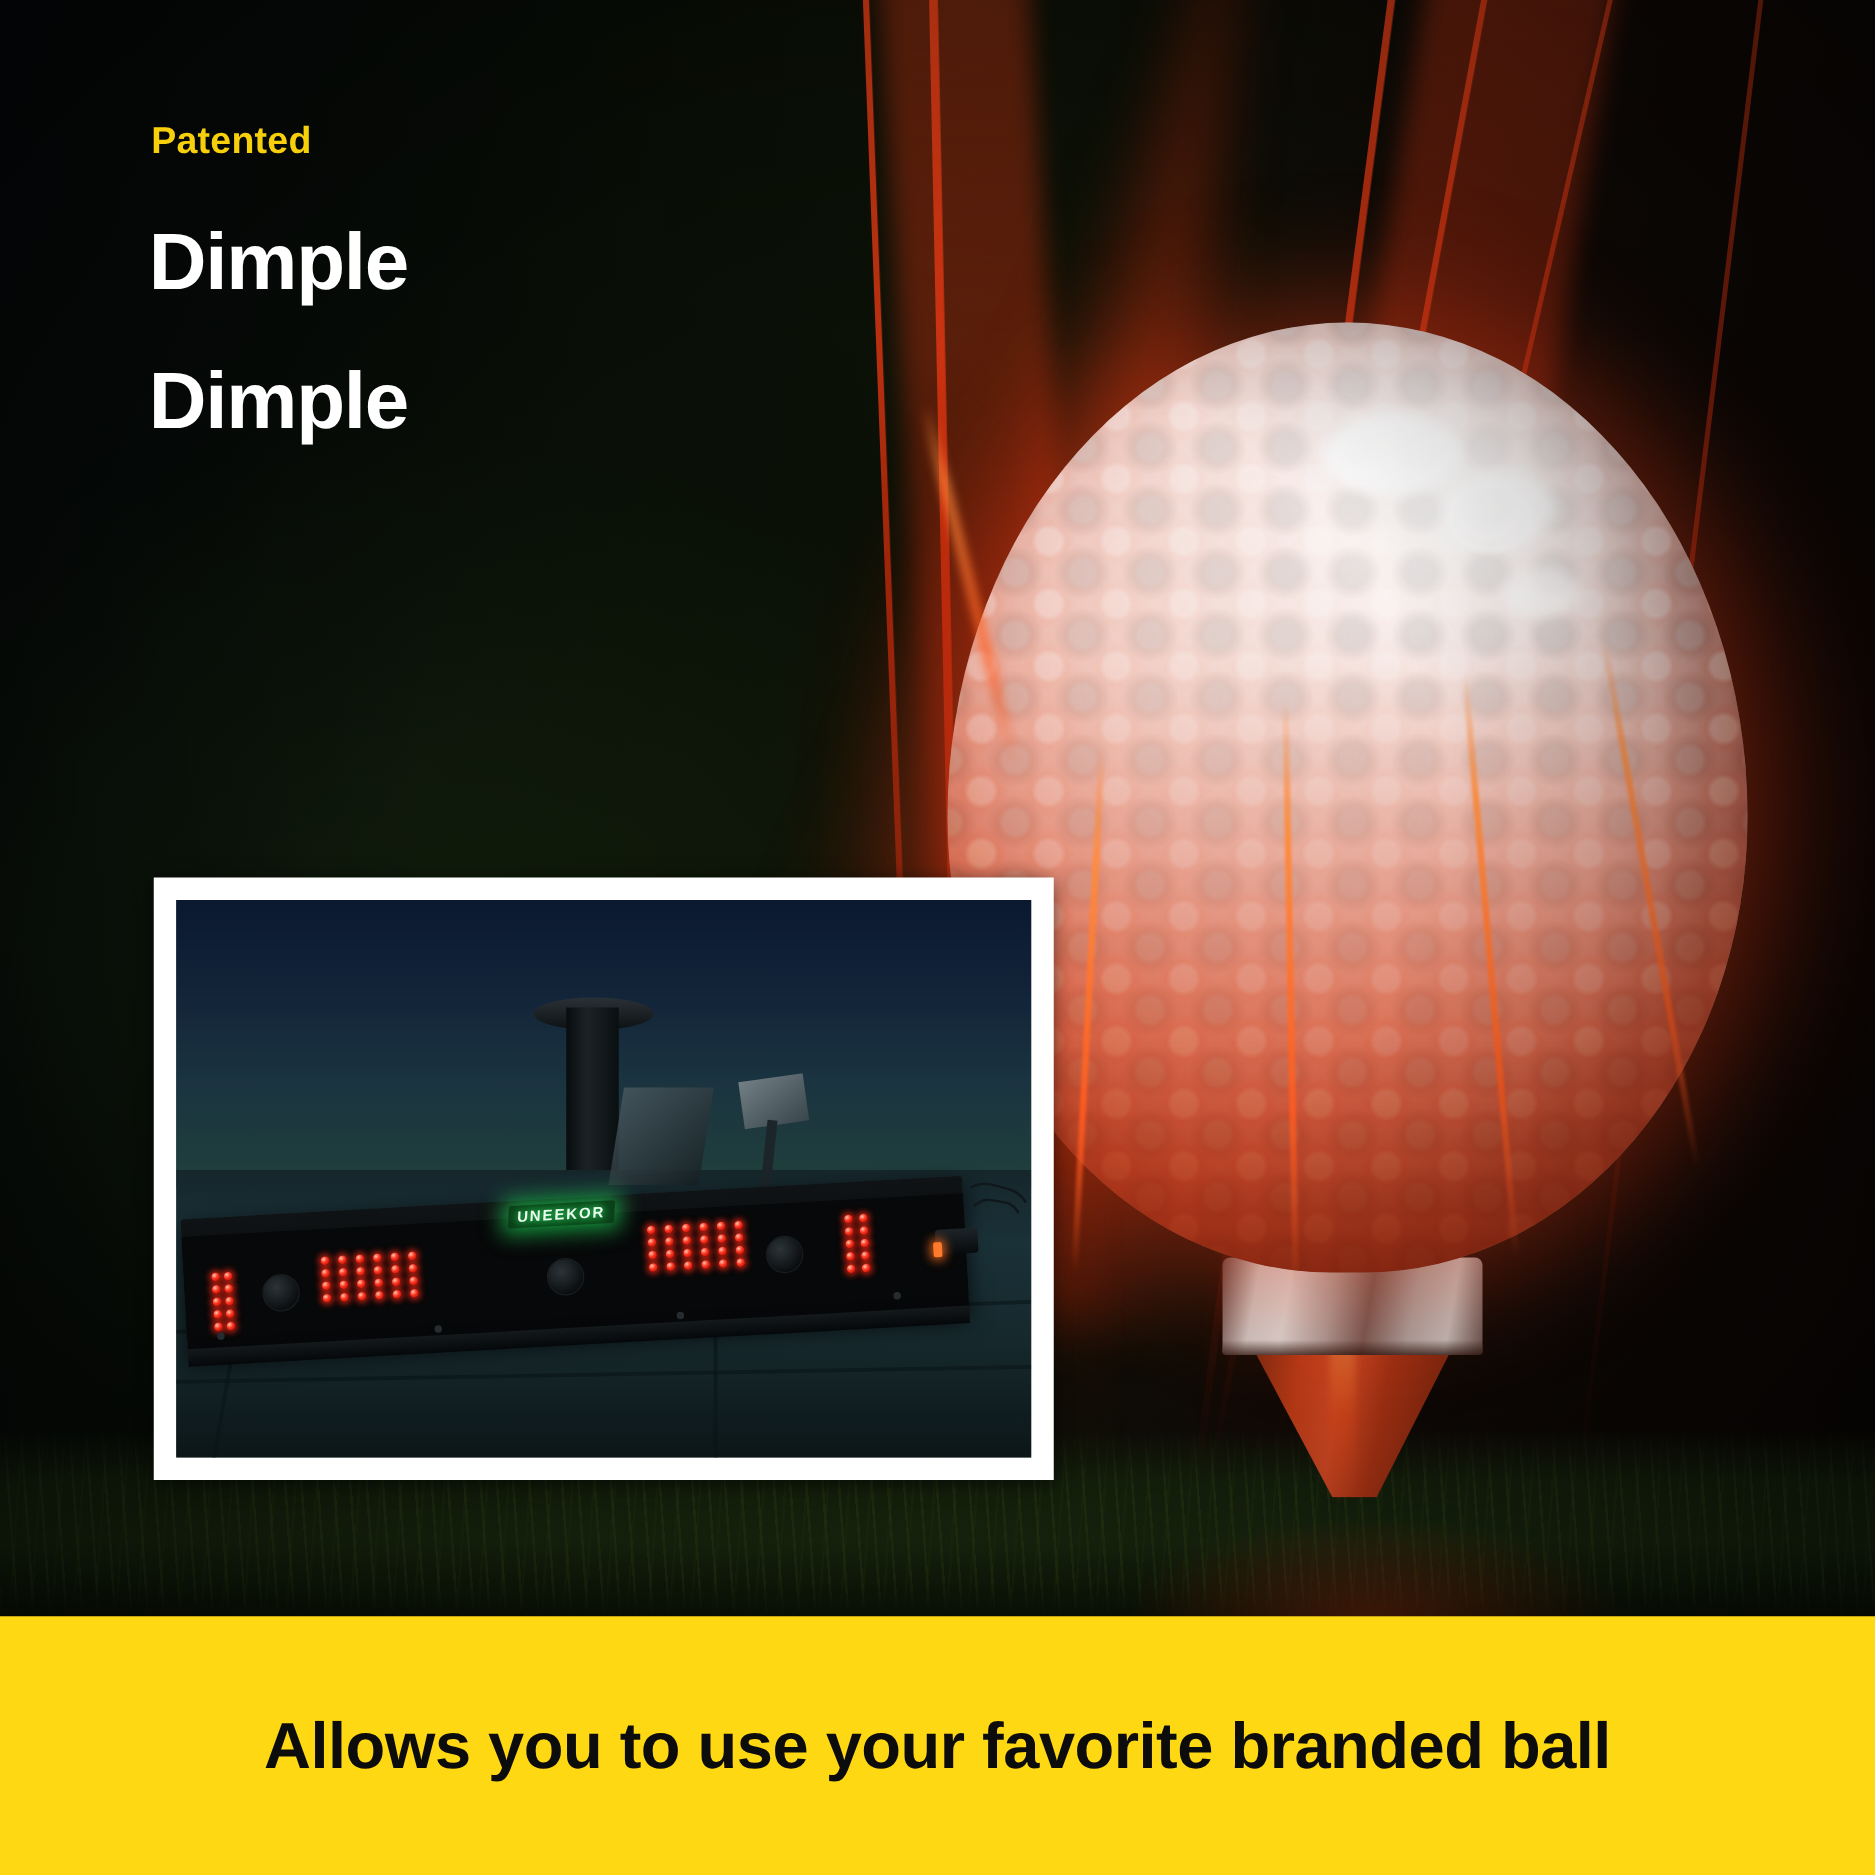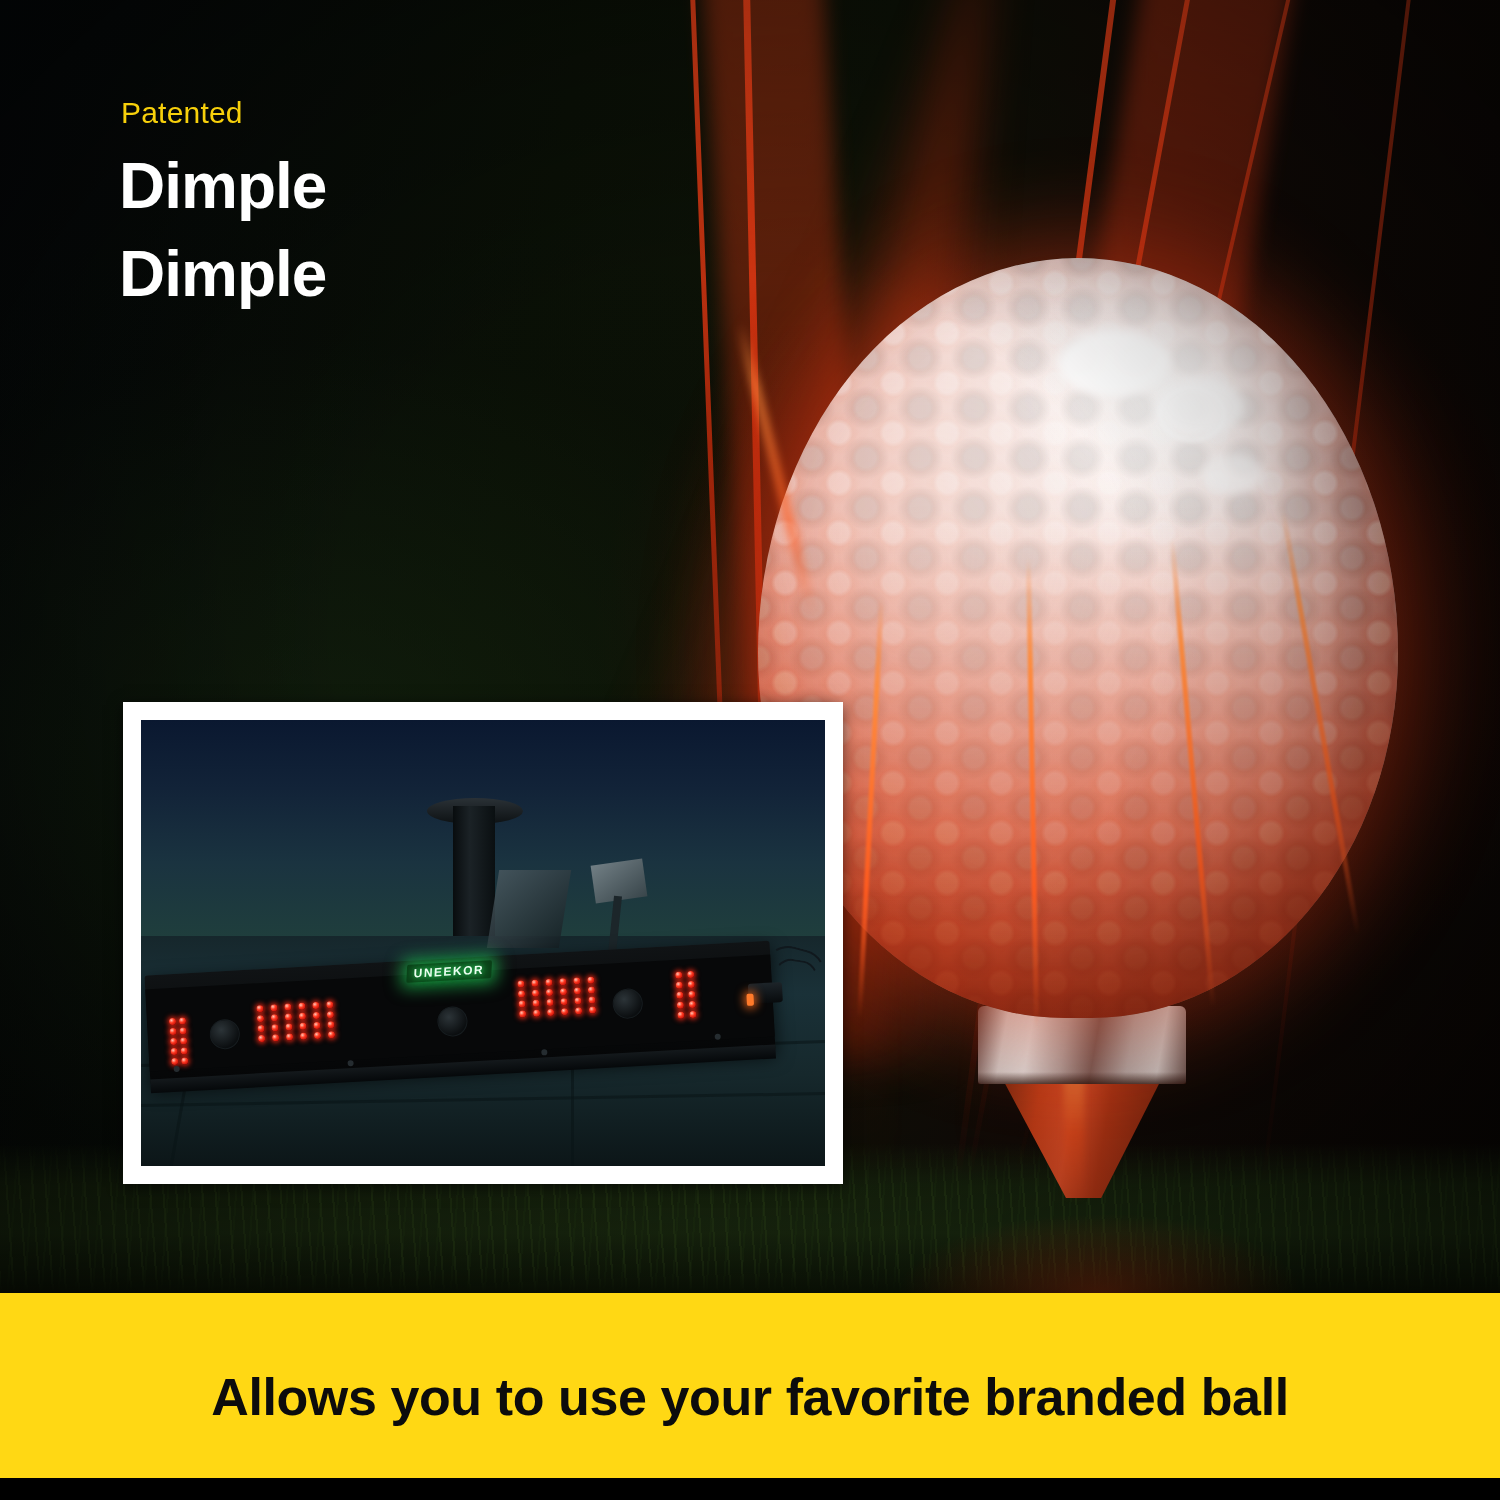--- a/index.html
+++ b/index.html
@@ -79,23 +79,23 @@
           linear-gradient(to bottom, rgba(255,255,255,.10) 0%, rgba(255,255,255,0) 34%, rgba(200,60,25,.42) 74%, rgba(150,38,14,.62) 100%);}
   .spec{position:absolute;background:rgba(255,255,255,.92);border-radius:50%;filter:blur(5px);}
   .ring{position:absolute;border:4px solid rgba(255,255,255,.85);border-radius:50%;filter:blur(2px);}
 
   
   .wrapline{position:absolute;width:5px;border-radius:4px;
         background:linear-gradient(to bottom, rgba(255,150,70,0), rgba(255,140,60,.95) 22%, rgba(255,90,30,.95) 70%, rgba(255,80,25,0));
         filter:blur(1.1px);}
 
   
-  .patented{position:absolute;left:121px;top:96px;font-size:30px;font-weight:normal;letter-spacing:.2px;color:#F7D00B;}
+  .patented{position:absolute;left:121px;top:96px;font-size:30px;font-weight:bold;letter-spacing:.2px;color:#F7D00B;}
   .headline{position:absolute;left:119px;top:142px;color:#ffffff;font-weight:bold;font-size:64px;line-height:88px;letter-spacing:-1px;}
-  .headline div{white-space:nowrap;}
+  .headline div{white-space:nowrap;margin-top:23px;}
 
   
   .inset{position:absolute;left:123px;top:702px;width:720px;height:482px;background:#ffffff;
          box-shadow:0 3px 14px rgba(0,0,0,.6);}
   .inset-img{position:absolute;left:18px;top:18px;width:684px;height:446px;overflow:hidden;
          background:linear-gradient(175deg,#0d1a2c 0%,#132033 16%,#162a33 34%,#1b3430 52%,#16291f 72%,#0a1410 100%);}
   .ceil-gradient{position:absolute;left:0;top:0;width:684px;height:230px;
          background:linear-gradient(180deg,#0a1830 0%,#122338 30%,#1a3340 62%,#20403c 100%);}
   .floor-gradient{position:absolute;left:0;bottom:0;width:684px;height:230px;
          background:linear-gradient(180deg,#16272c 0%,#1a3138 25%,#16282c 60%,#0c1618 100%);}
@@ -130,21 +130,21 @@
         text-shadow:0 0 7px #3bff7a,0 0 14px #22cc55;
         box-shadow:0 0 16px 6px rgba(40,230,100,.55);transform:skewX(-6deg);font-family:"Liberation Sans",sans-serif;}
 
   .cable{position:absolute;border:2px solid #10181d;border-radius:40%;border-color:#10181d transparent transparent transparent;}
   .plug{position:absolute;left:602px;top:42px;width:34px;height:20px;border-radius:3px;
         background:linear-gradient(180deg,#1d2429,#080b0d);}
   .plug-led{position:absolute;left:600px;top:52px;width:7px;height:12px;border-radius:2px;
         background:#ff7a2a;box-shadow:0 0 8px 3px rgba(255,110,30,.7);}
 
   
-  .banner{position:absolute;left:0;top:1293px;width:1500px;height:185px;background:#FFD814;}
+  .banner{position:absolute;left:0;top:1293px;width:1500px;height:207px;background:#FFD814;}
   .banner-text{position:absolute;left:0;top:0;width:1500px;height:207px;
         display:flex;align-items:center;justify-content:center;
         color:#0c0c0c;font-size:52px;font-weight:bold;letter-spacing:-.4px;}
 </style>
 </head>
 <body>
 
 <div id="page">
 
   <div class="photo">

